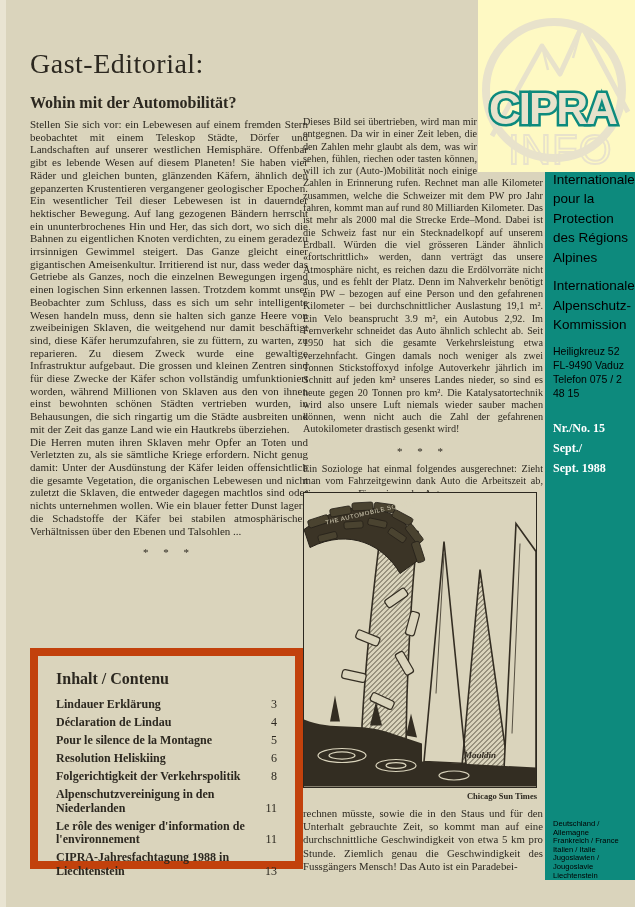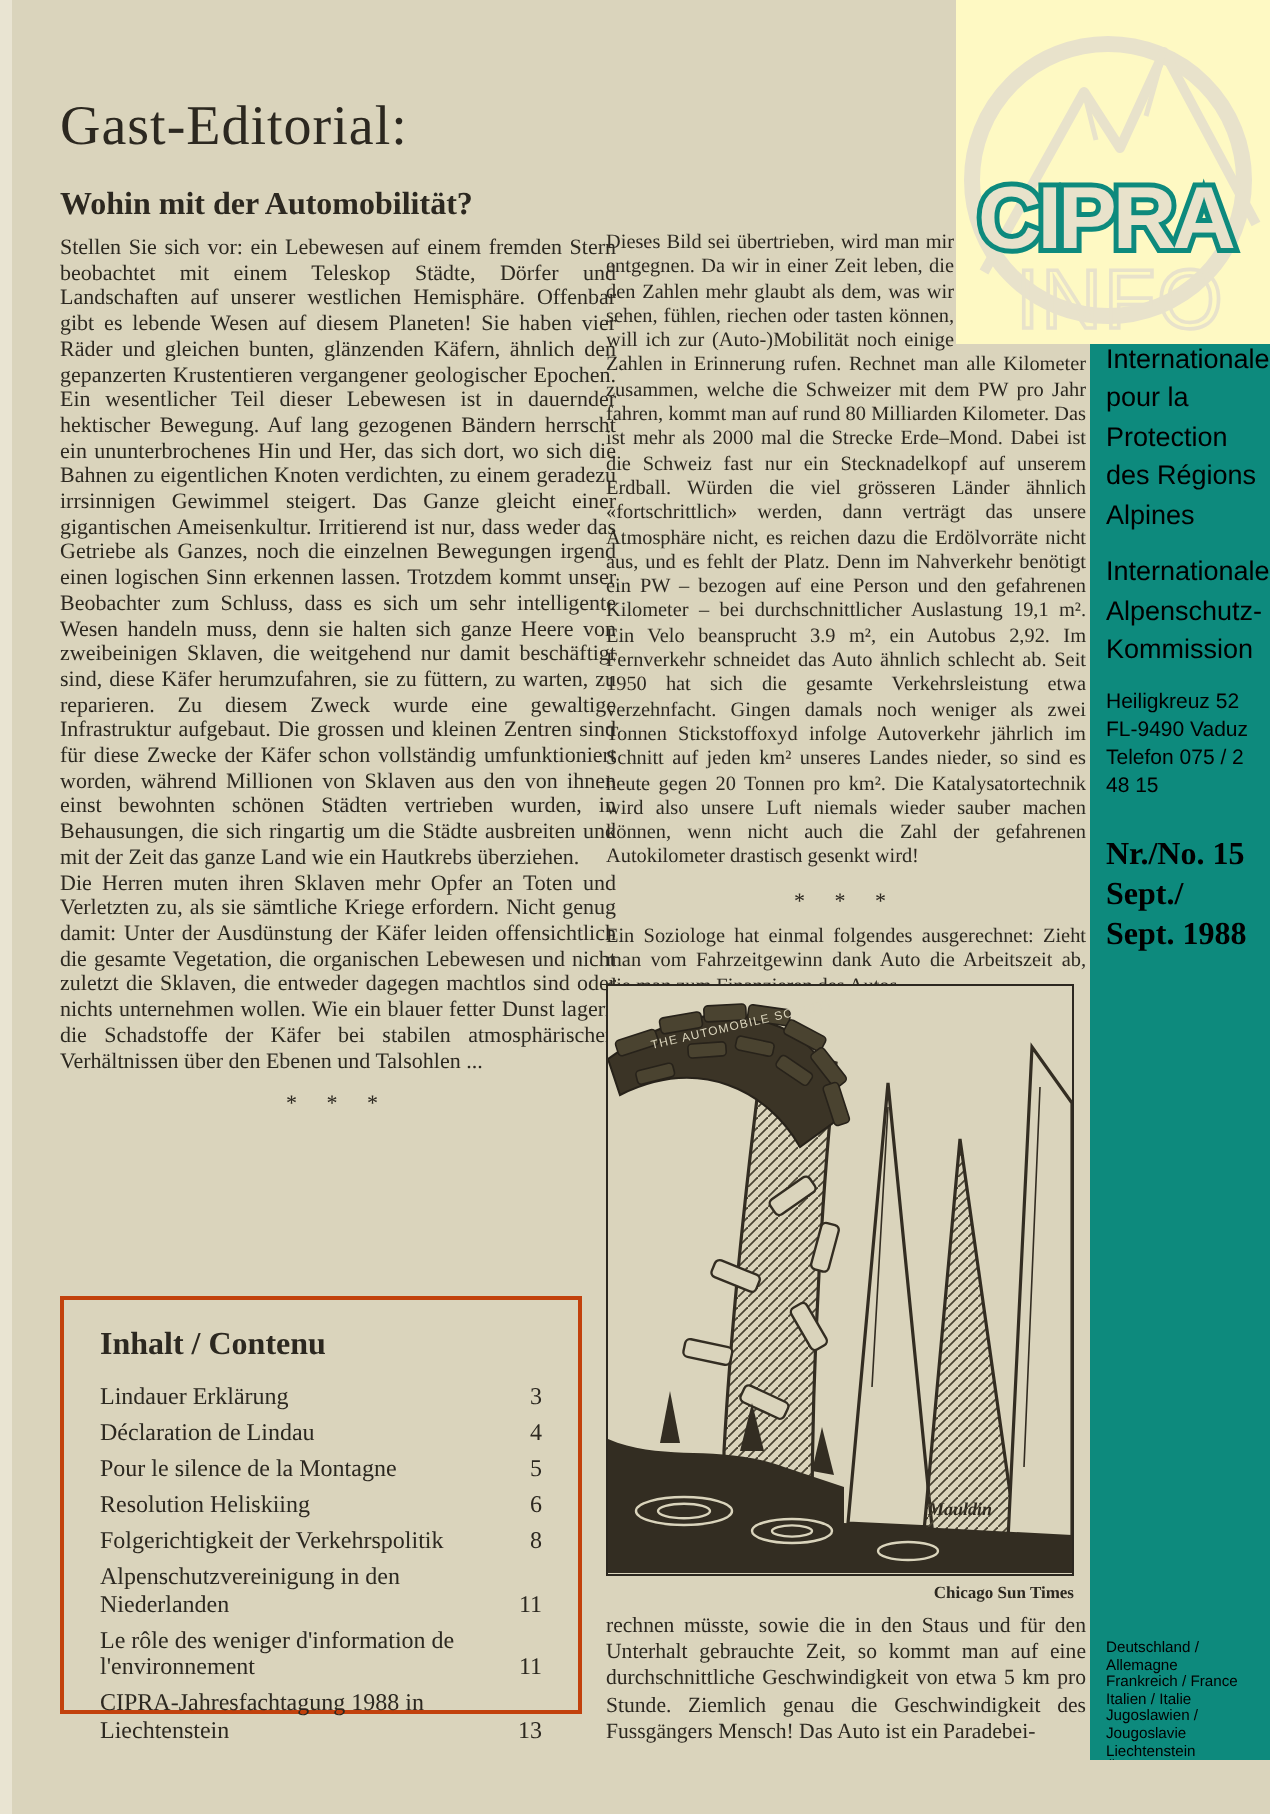--- a/index.html
+++ b/index.html
@@ -14,43 +14,43 @@
   .kicker{position:absolute;left:30px;top:48px;font-size:28px;font-weight:normal;letter-spacing:.5px;}
   .title{position:absolute;left:30px;top:94px;font-size:16px;font-weight:bold;}
   
   .col1{position:absolute;left:30px;top:118px;width:278px;font-size:11px;line-height:12.7px;text-align:justify;}
   .col1 p{margin:0;}
   .col2{position:absolute;left:303px;top:116px;width:240px;height:376px;font-size:10.2px;line-height:12.3px;text-align:justify;overflow:hidden;}
   .col2 p{margin:0;}
   .logo-spacer{float:right;width:66px;height:58px;}
   .sep{ text-align:center;font-size:11px;letter-spacing:6px;margin:9px 0 6px 0;}
   
-  .toc{position:absolute;left:30px;top:648px;width:221px;height:177px;border:2px solid #c2410c;
+  .toc{position:absolute;left:30px;top:648px;width:221px;height:177px;border:8px solid #c2410c;
        padding:14px 18px 14px 18px;}
   .toc-title{font-size:16px;font-weight:bold;margin:0 0 10px 0;}
   .toc-row{display:flex;justify-content:space-between;align-items:flex-end;gap:8px;
            font-size:12px;line-height:13.5px;margin-bottom:4.5px;}
-  .toc-label{flex:1;}
+  .toc-label{flex:1;font-weight:bold;}
   .toc-page{white-space:nowrap;}
   
   .illus{position:absolute;left:303px;top:492px;width:234px;height:296px;
          border:1.5px solid #2c2820;box-sizing:border-box;background:#dad4bc;}
   .illus svg{display:block;width:100%;height:100%;}
   .illus-caption{position:absolute;left:303px;top:791px;width:234px;text-align:right;
                  font-size:8.5px;font-weight:bold;font-family:Liberation Serif, serif;}
   .col2b{position:absolute;left:303px;top:807px;width:240px;font-size:10.8px;line-height:13.2px;text-align:justify;}
   .col2b p{margin:0;}
   
   .teal-bar{position:absolute;left:545px;top:0;width:90px;height:880px;background:#0d8a7d;overflow:hidden;}
   .logo-block{position:absolute;left:478px;top:0;width:157px;height:172px;background:#fef9c3;overflow:hidden;}
   .sb-text{position:absolute;left:8px;color:#000000;font-family:Liberation Sans, sans-serif;white-space:pre-line;}
   .sb-org-fr{top:150px;font-size:13.5px;line-height:19.5px;}
   .sb-org-de{top:276px;font-size:13.5px;line-height:19.5px;}
   .sb-addr{top:344px;font-size:10.5px;line-height:14px;}
-  .sb-issue{top:418px;font-family:"Liberation Serif",serif;font-weight:bold;font-size:16px;line-height:20px;color:#000000;}
+  .sb-issue{top:418px;font-family:"Liberation Serif",serif;font-weight:bold;font-size:12px;line-height:20px;color:#ffffff;}
   .sb-countries{top:820px;font-size:7.6px;line-height:8.6px;}
 </style>
 </head>
 <body>
 
 <div class="edge-left"></div>
 
 <div class="kicker">Gast-Editorial:</div>
 <div class="title">Wohin mit der Automobilität?</div>
 

